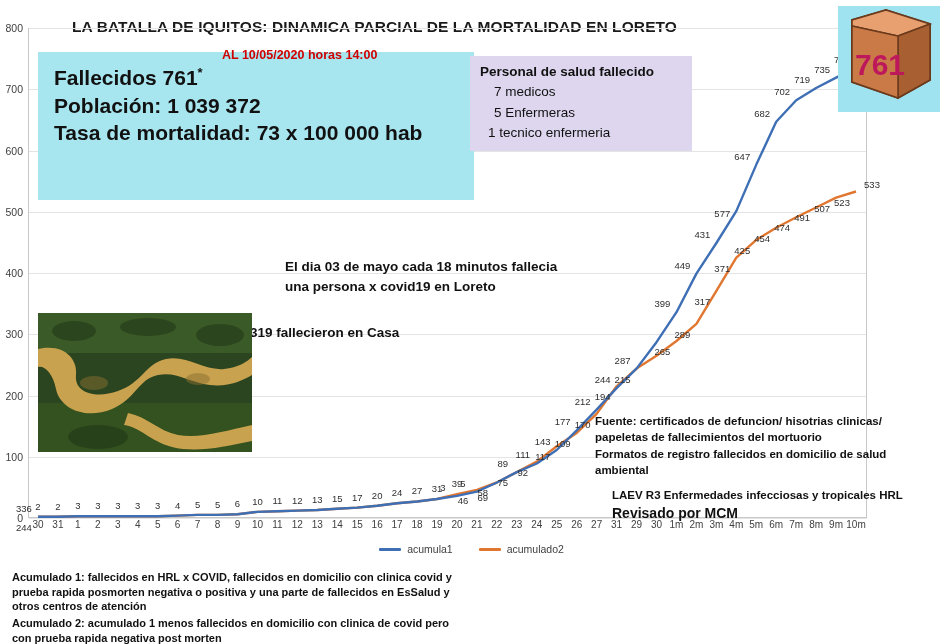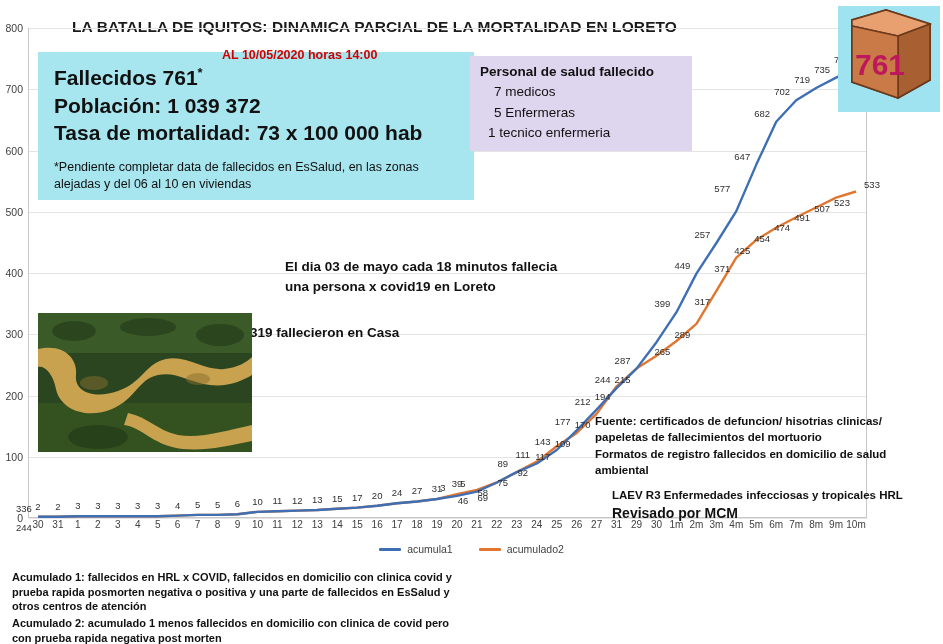--- a/index.html
+++ b/index.html
@@ -271,22 +271,22 @@
       <div class="dlabel" style="left: 502.833px; top: 463.062px;">89</div>
       <div class="dlabel" style="left: 522.786px; top: 454.488px;">111</div>
       <div class="dlabel" style="left: 542.738px; top: 441.012px;">143</div>
       <div class="dlabel" style="left: 562.69px; top: 421.413px;">177</div>
       <div class="dlabel" style="left: 582.643px; top: 400.587px;">212</div>
       <div class="dlabel" style="left: 602.595px; top: 379.15px;">244</div>
       <div class="dlabel" style="left: 622.548px; top: 359.55px;">287</div>
       <div class="dlabel" style="left: 23.9762px; top: 507.775px;">336</div>
       <div class="dlabel" style="left: 662.452px; top: 303.2px;">399</div>
       <div class="dlabel" style="left: 682.405px; top: 264.612px;">449</div>
-      <div class="dlabel" style="left: 702.357px; top: 233.988px;">257</div>
-      <div class="dlabel" style="left: 722.31px; top: 188px; text-align: center;">577</div>
+      <div class="dlabel" style="left: 702.357px; top: 233.988px;">431</div>
+      <div class="dlabel" style="left: 722.31px; top: 213px; text-align: center;">577</div>
       <div class="dlabel" style="left: 742.262px; top: 155.588px;">647</div>
       <div class="dlabel" style="left: 762.214px; top: 112.713px;">682</div>
       <div class="dlabel" style="left: 782.167px; top: 91.275px;">702</div>
       <div class="dlabel" style="left: 802.119px; top: 79.025px;">719</div>
       <div class="dlabel" style="left: 822.071px; top: 68.6125px;">735</div>
       <div class="dlabel" style="left: 842.024px; top: 58.8125px;">751</div>
       <div class="dlabel" style="left: 462.929px; top: 499.825px;">46</div>
       <div class="dlabel" style="left: 482.881px; top: 492.475px;">58</div>
       <div class="dlabel" style="left: 502.833px; top: 482.062px;">75</div>
       <div class="dlabel" style="left: 522.786px; top: 471.65px;">92</div>
@@ -339,21 +339,20 @@
     <div class="legend-item">
       <span class="legend-swatch" style="background:#e0762f"></span>
       <span>acumulado2</span>
     </div>
   </div>
 
   <div class="box-cyan">
     <div class="l1"><span>Fallecidos 761</span><span class="sup">*</span></div>
     <div class="l1">Población: 1 039 372</div>
     <div class="l1">Tasa de mortalidad: 73 x 100 000 hab</div>
-    <div class="note">*Pendiente completar data de fallecidos en EsSalud, en las zonas alejadas y del 06 al 10 en viviendas</div>
   </div>
 
   <div class="box-red">AL 10/05/2020 horas 14:00</div>
 
   <div class="box-purple">
     <div class="pl1">Personal de salud fallecido</div>
     <div style="padding-left:14px">7 medicos</div>
     <div style="padding-left:14px">5 Enfermeras</div>
     <div style="padding-left:8px">1 tecnico enfermeria</div>
   </div>

